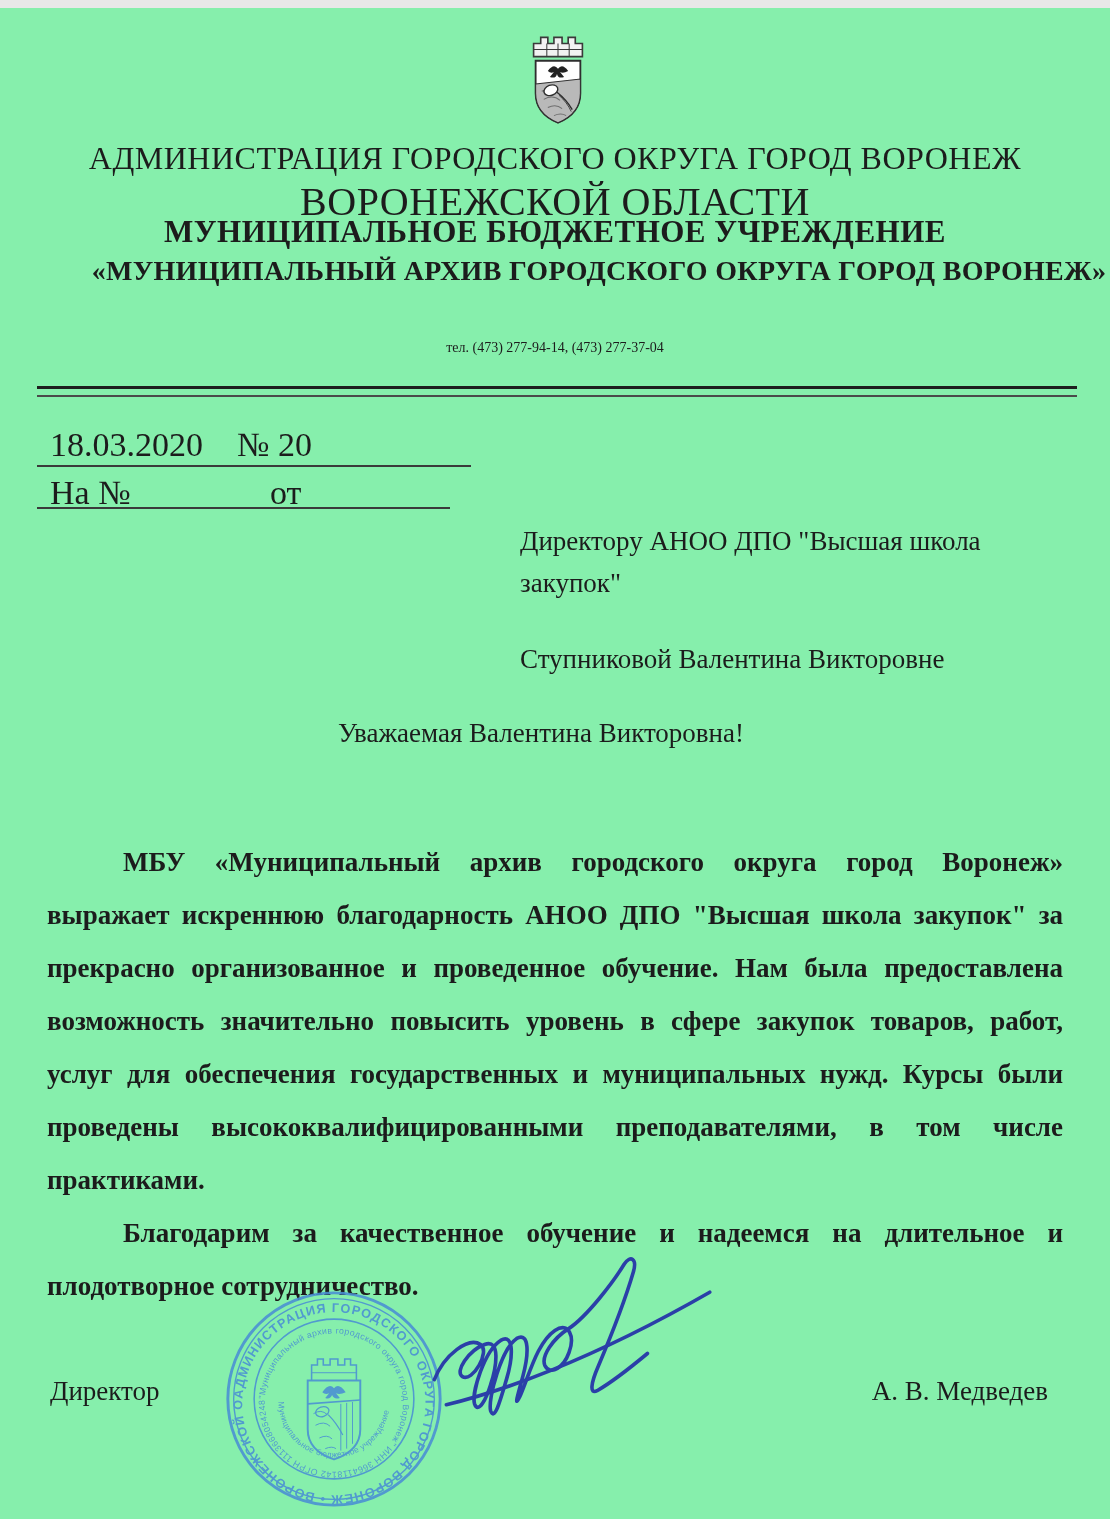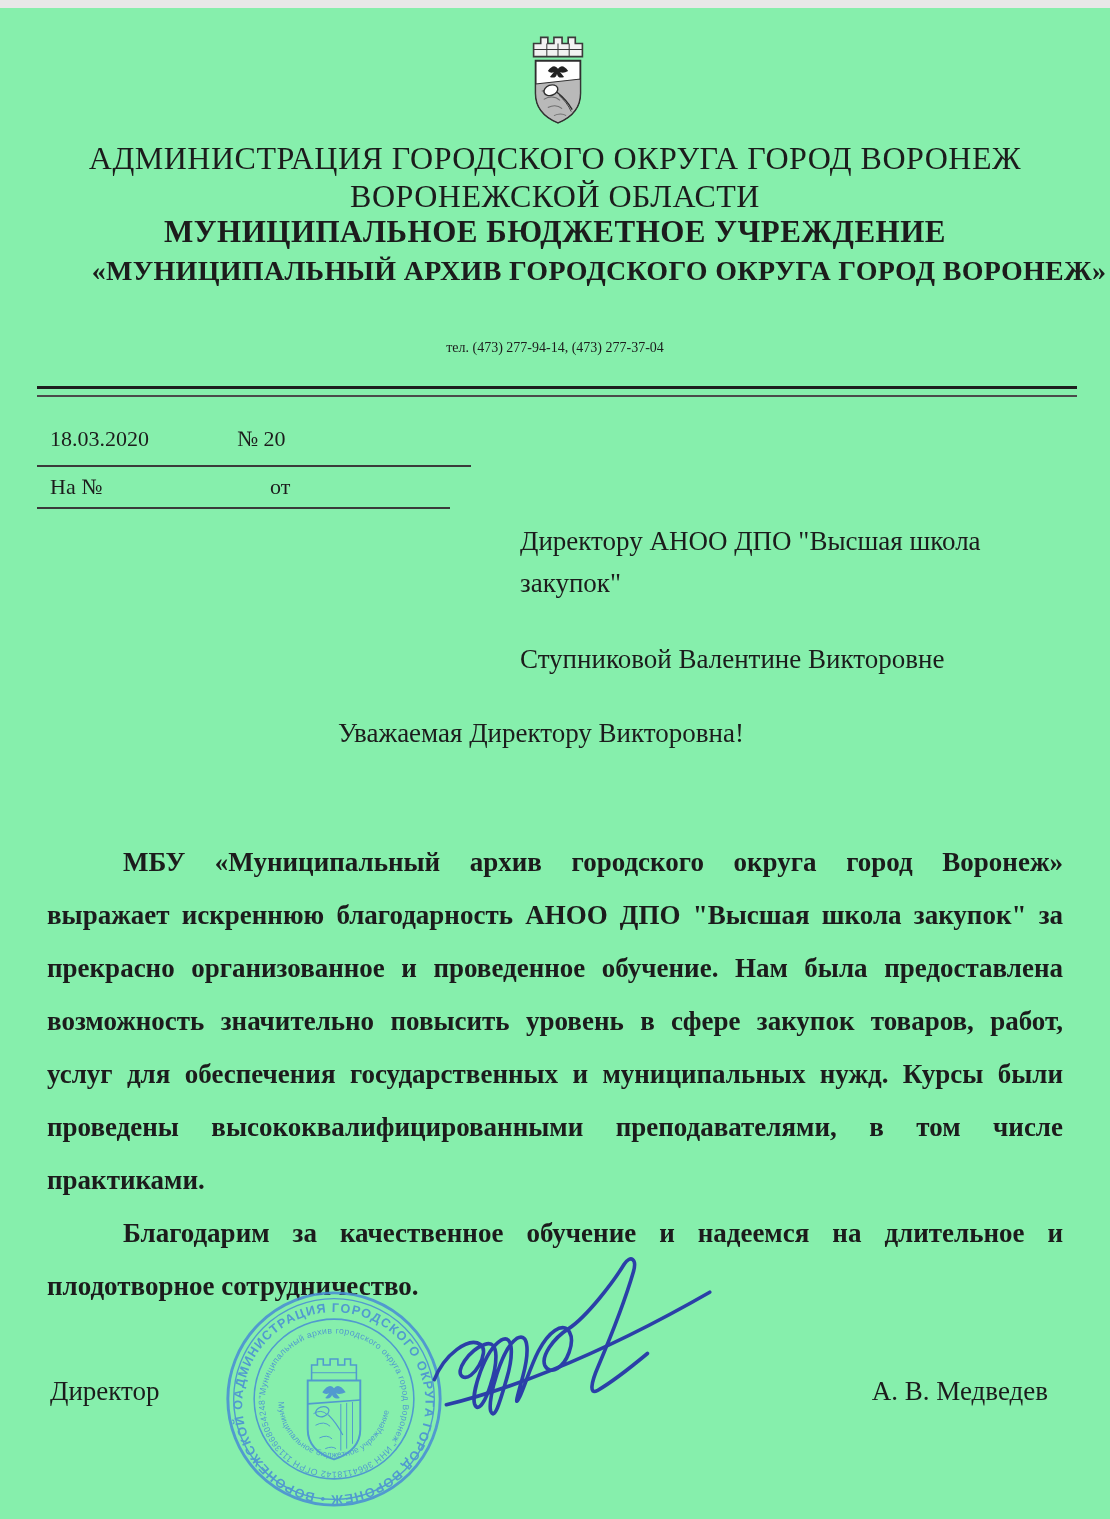--- a/index.html
+++ b/index.html
@@ -10,31 +10,31 @@
     background:#86efac;
     font-family:"Liberation Serif","DejaVu Serif",serif;
     color:#1c1c1c;
     overflow:hidden;
   }
   .abs{position:absolute;}
   
   .emblem{left:497px;top:16px;width:122px;height:106px;}
   .hline{width:1110px;text-align:center;left:0;}
   .h1{top:132px;font-size:32px;letter-spacing:.5px;}
-  .h2{top:170px;font-size:32px;letter-spacing:.5px;}
+  .h2{top:170px;font-size:40px;letter-spacing:.5px;}
   .h3{top:206px;font-size:31px;font-weight:bold;letter-spacing:.5px;}
   .h4{top:247px;font-size:28px;font-weight:bold;letter-spacing:.3px;padding-left:44px;}
   .addr1{top:306px;font-size:21px;}
   .addr2{top:332px;font-size:14px;}
   
   .double-rule{left:37px;top:378px;width:1040px;height:6px;border-top:3px solid #1e1e1e;border-bottom:2px solid #4a4a4a;}
   .rule-date{left:37px;top:457px;width:434px;height:0;border-top:2px solid #3a3a3a;}
   .rule-na{left:37px;top:499px;width:413px;height:0;border-top:2px solid #3a3a3a;}
   
-  .ref{font-size:22px;}
+  .ref{font-size:34px;}
   .ref-date{left:50px;top:418px;}
   .ref-num{left:237px;top:418px;}
   .ref-na{left:50px;top:466px;}
   .ref-ot{left:270px;top:466px;}
   
   .recipient{left:520px;top:512px;width:505px;font-size:27px;line-height:42px;}
   .recipient .r2{margin-top:34px;}
   
   .salutation{left:0;top:710px;width:1082px;text-align:center;font-size:27px;}
   
@@ -87,24 +87,24 @@
 
   <div class="abs ref ref-date">18.03.2020</div>
   <div class="abs ref ref-num">№ 20</div>
   <div class="abs rule-date"></div>
   <div class="abs ref ref-na">На №</div>
   <div class="abs ref ref-ot">от</div>
   <div class="abs rule-na"></div>
 
   <div class="abs recipient">
     <div class="r1">Директору АНОО ДПО "Высшая школа закупок"</div>
-    <div class="r2">Ступниковой Валентине Викторовне</div>
+    <div class="r2">Ступниковой Валентина Викторовне</div>
   </div>
 
-  <div class="abs salutation">Уважаемая Директору Викторовна!</div>
+  <div class="abs salutation">Уважаемая Валентина Викторовна!</div>
 
   <div class="abs body-block">
     <div class="body-line first">МБУ «Муниципальный архив городского округа город Воронеж»</div>
     <div class="body-line">выражает искреннюю благодарность АНОО ДПО "Высшая школа закупок" за</div>
     <div class="body-line">прекрасно организованное и проведенное обучение. Нам была предоставлена</div>
     <div class="body-line">возможность значительно повысить уровень в сфере закупок товаров, работ,</div>
     <div class="body-line">услуг для обеспечения государственных и муниципальных нужд. Курсы были</div>
     <div class="body-line">проведены высококвалифицированными преподавателями, в том числе</div>
     <div class="body-line last">практиками.</div>
     <div class="body-line first">Благодарим за качественное обучение и надеемся на длительное и</div>

